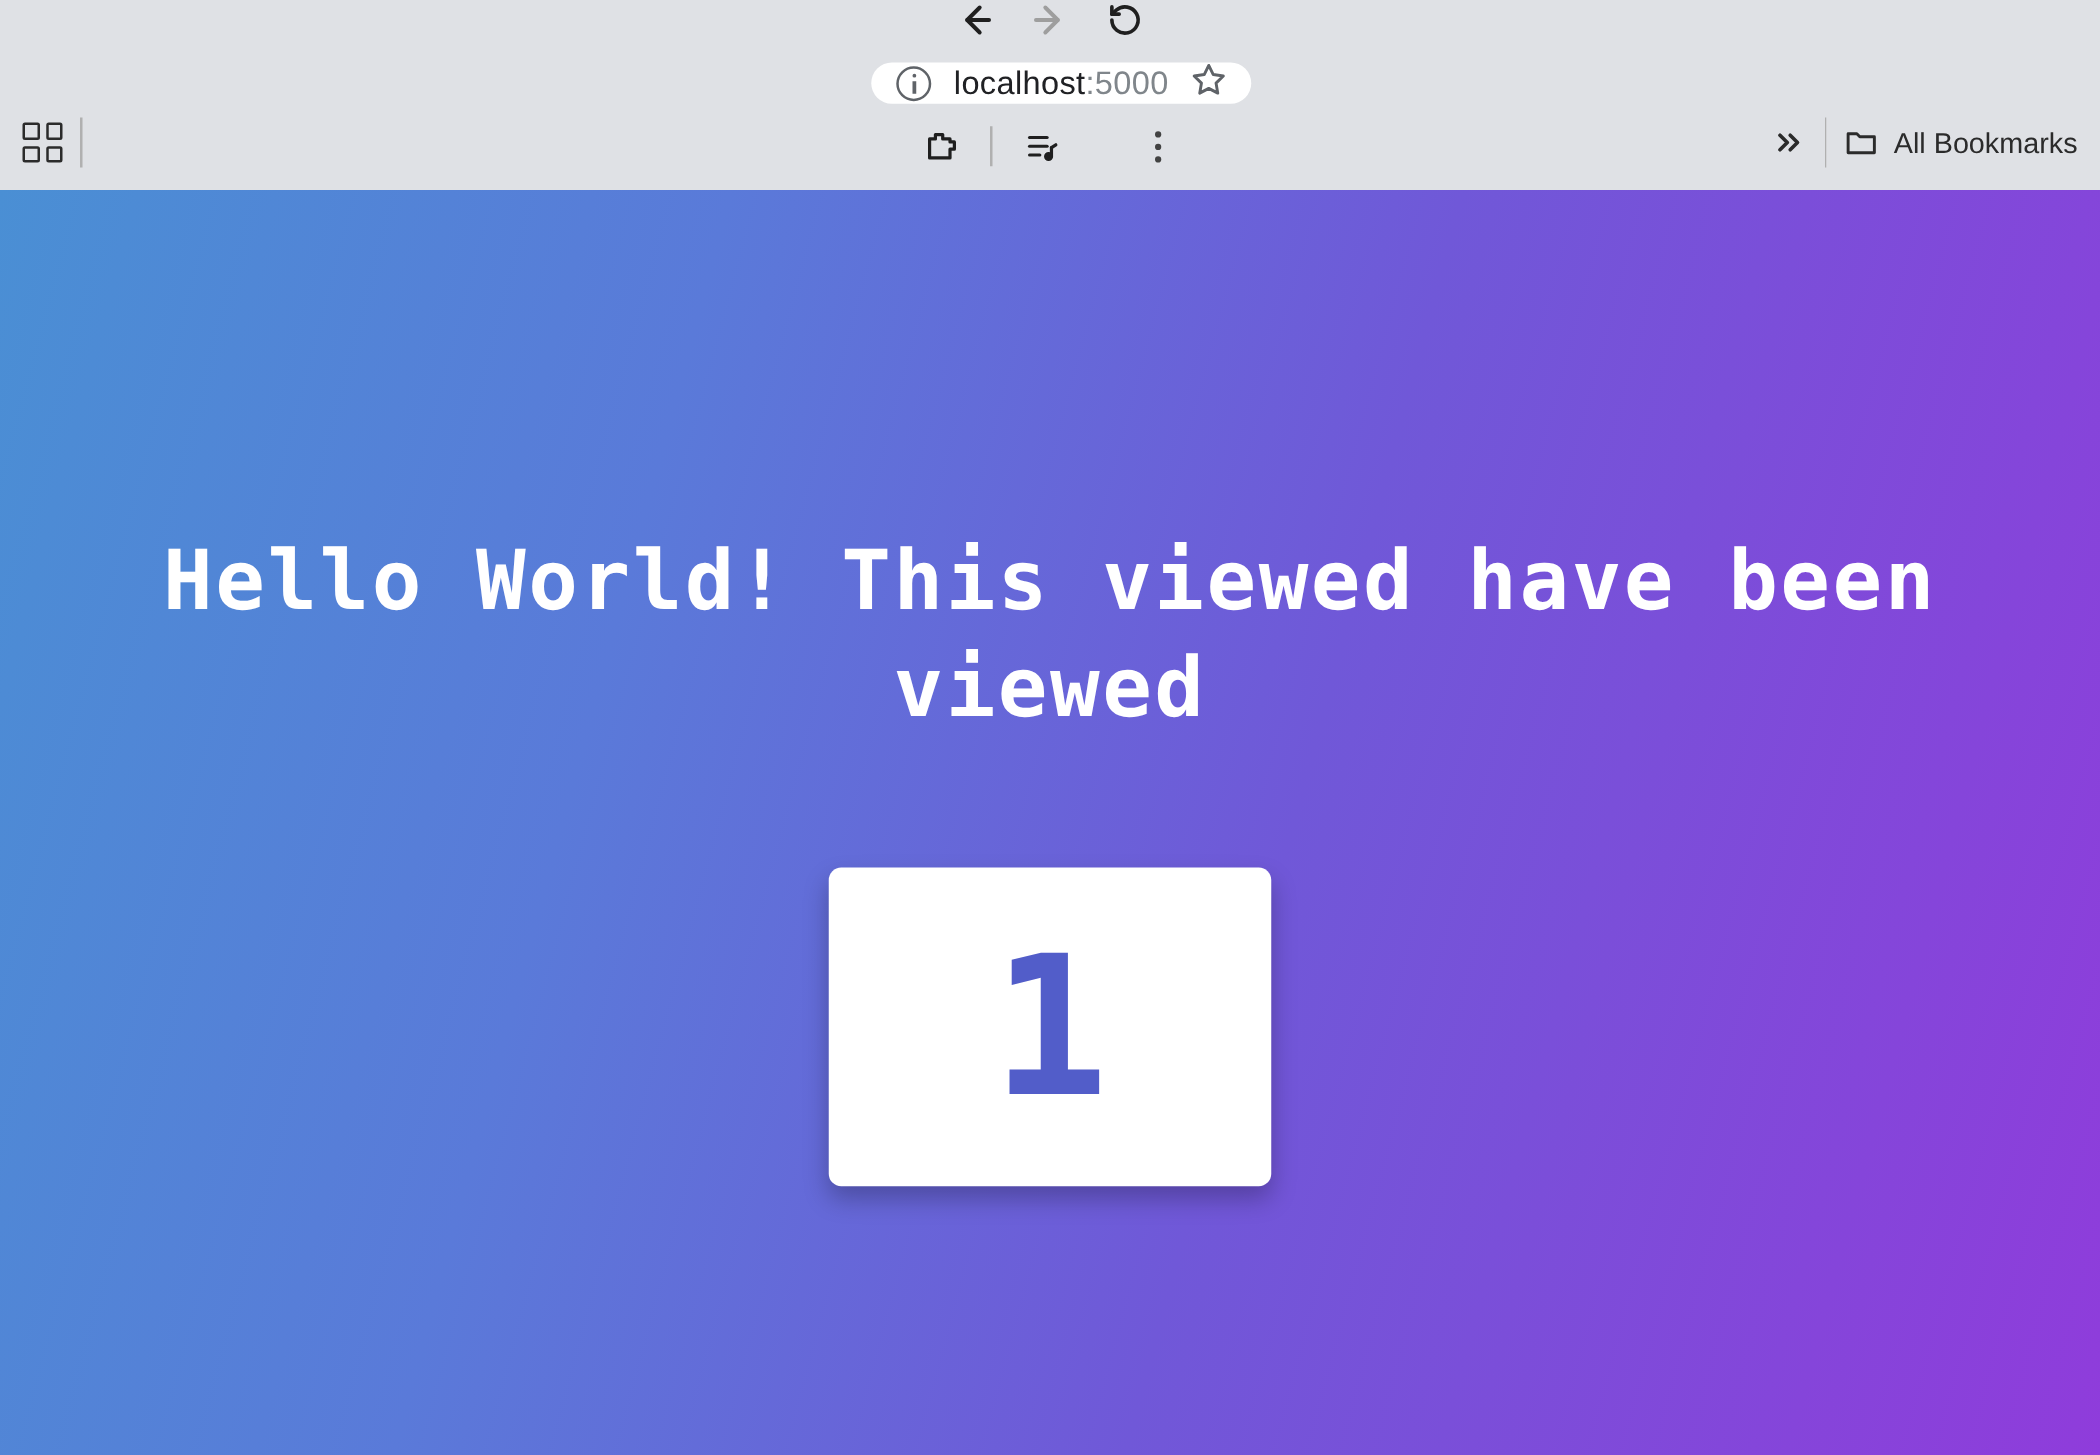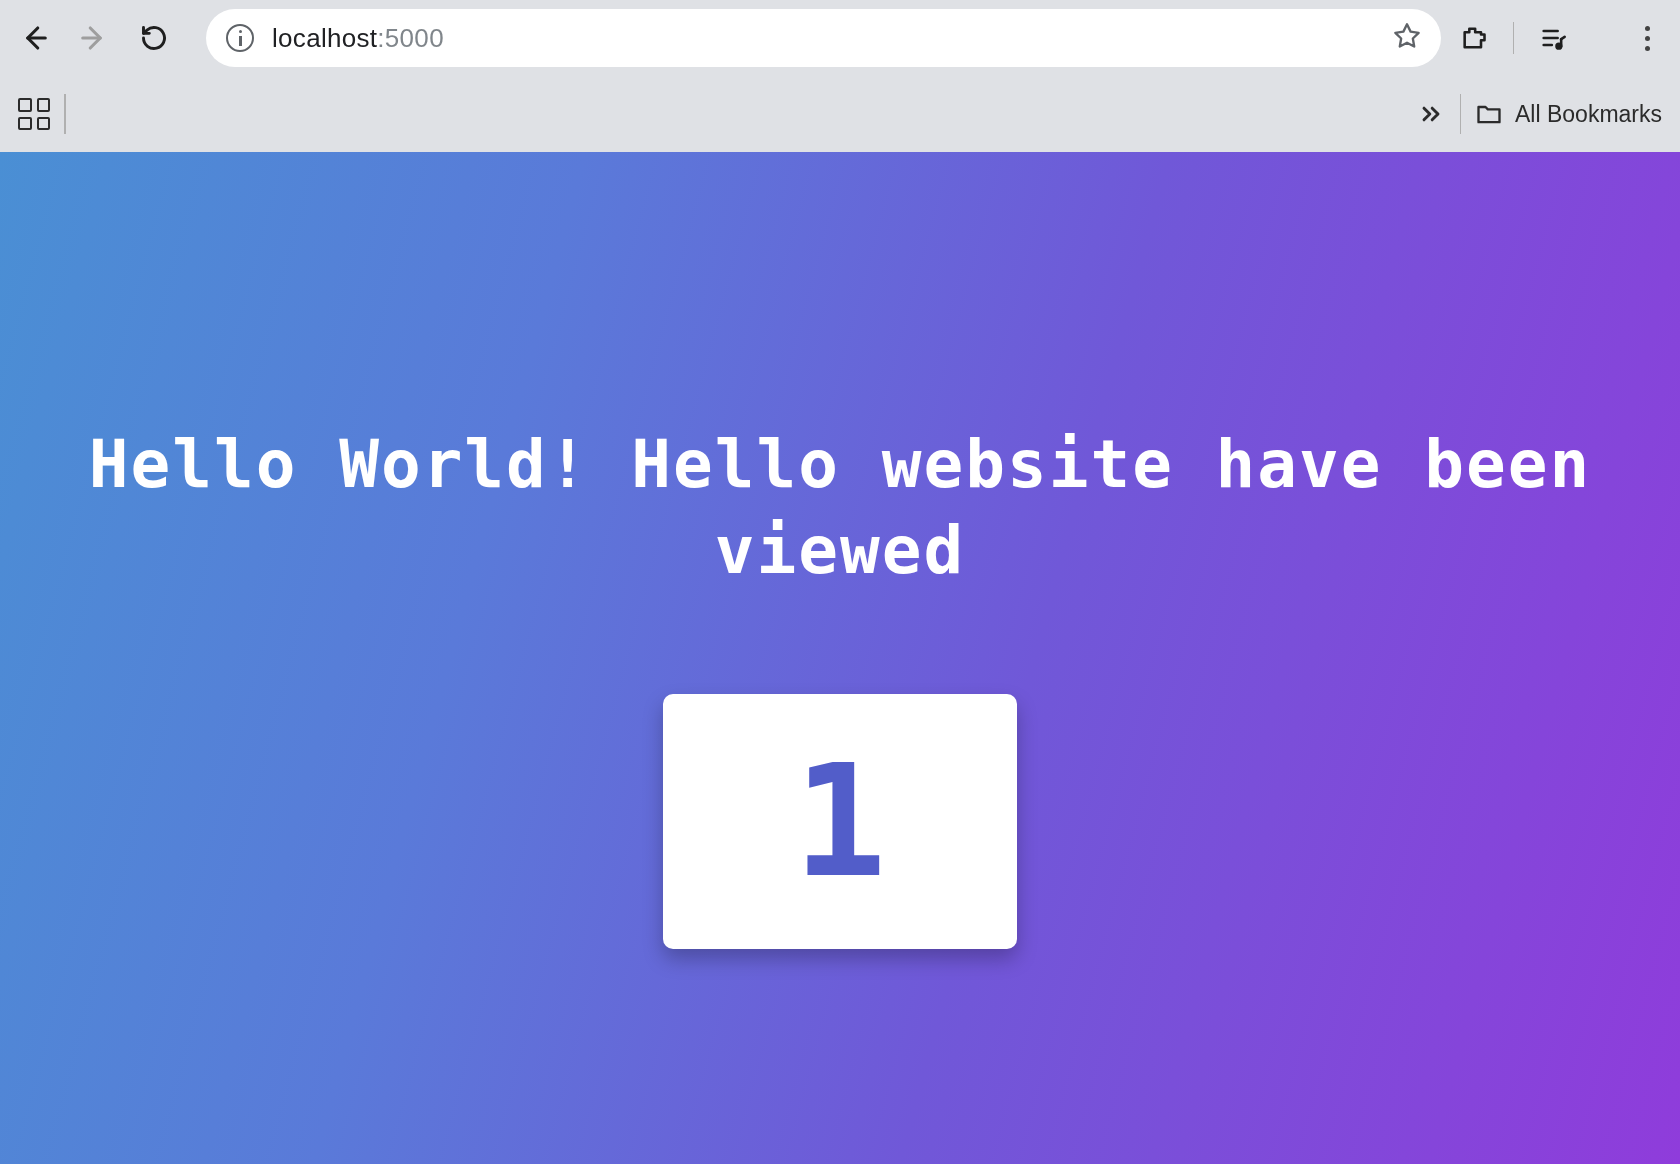--- a/index.html
+++ b/index.html
@@ -19,22 +19,23 @@
     
     .browser-chrome {
       background: #dfe1e5;
       height: 152px;
     }
 
     .toolbar-row {
       display: flex;
       align-items: center;
       height: 76px;
-      padding: 0 18px;
+      padding: 0 4px;
       gap: 18px;
+      flex-direction: column;
     }
 
     .nav-buttons {
       display: flex;
       align-items: center;
       gap: 28px;
     }
 
     .nav-btn {
       display: flex;
@@ -317,17 +318,17 @@
     <div class="all-bookmarks">
       <svg width="28" height="28" viewBox="0 0 24 24" fill="none" stroke="#2b2b2b" stroke-width="2" stroke-linejoin="round">
         <path d="M3 6 L3 19 L21 19 L21 8 L11 8 L9 6 Z"></path>
       </svg>
       <span>All Bookmarks</span>
     </div>
   </div>
 </div>
 
 <div class="page-content">
-  <h1 class="hello-heading">Hello World! Hello website have been viewed</h1>
+  <h1 class="hello-heading">Hello World! This viewed have been viewed</h1>
   <div class="counter-card">
     <div class="counter-number">1</div>
   </div>
 </div>
 
 </body></html>

